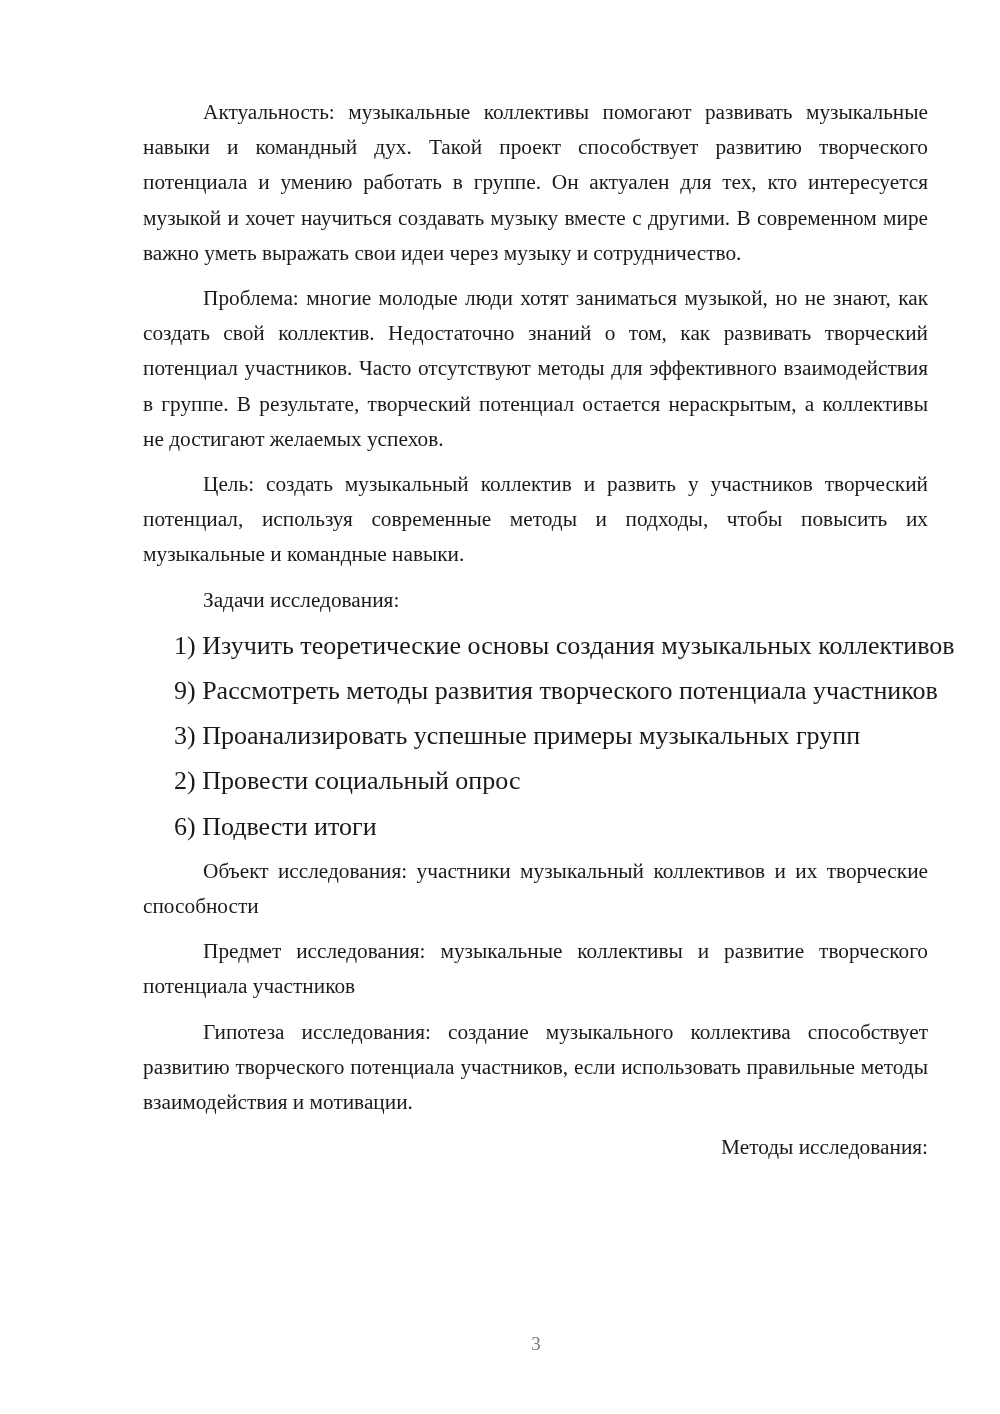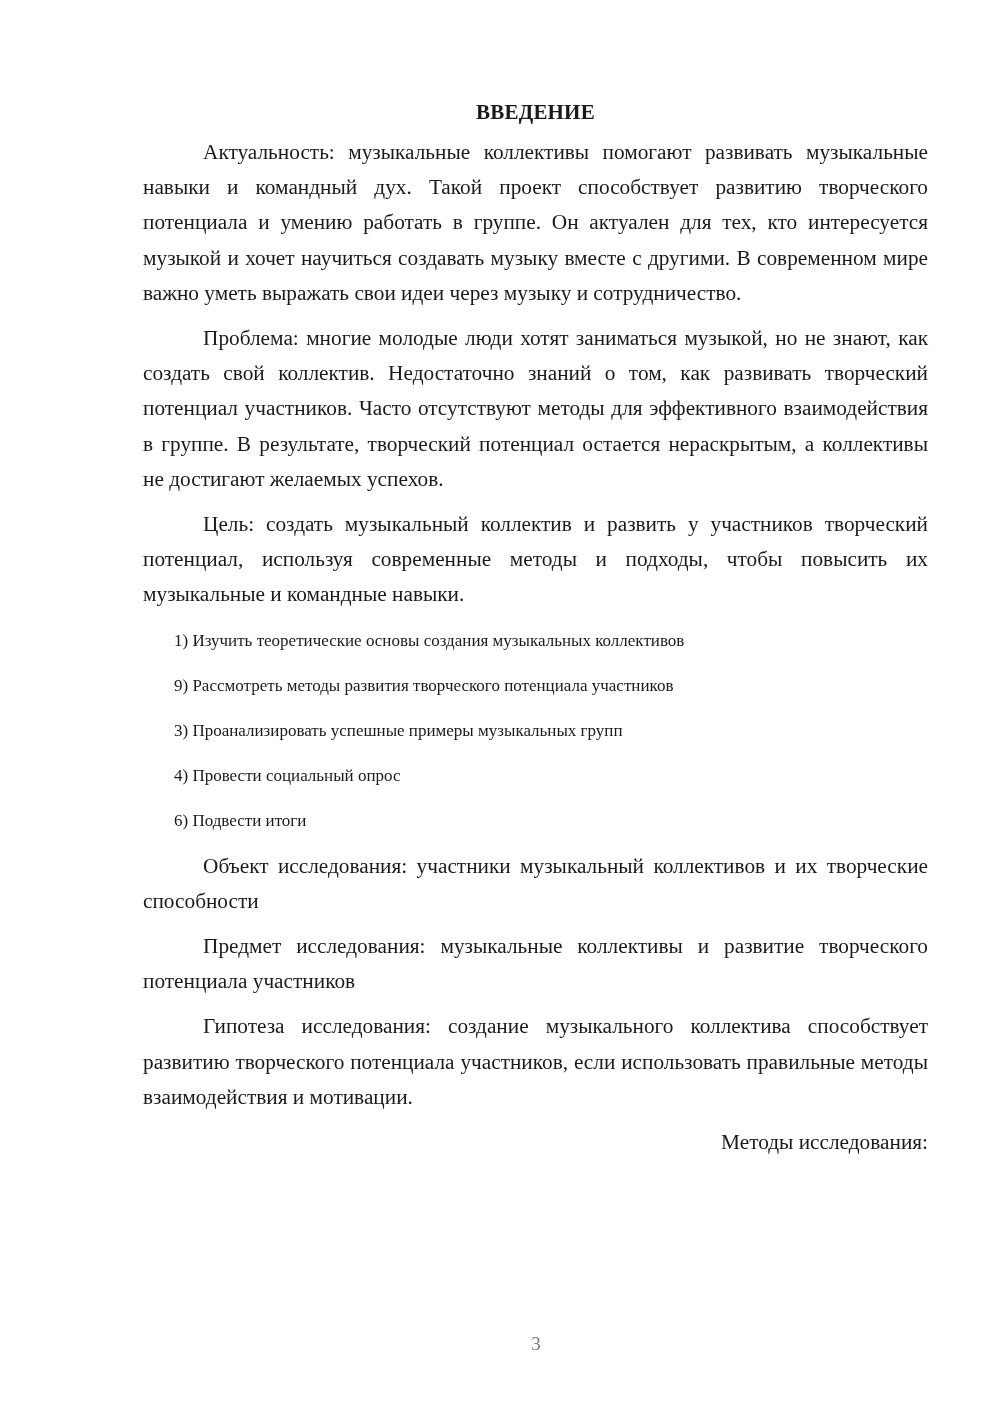--- a/index.html
+++ b/index.html
@@ -44,54 +44,54 @@
       line-height: 35.2px;
       text-indent: 60px;
       margin: 0 0 10px 0;
     }
     .task-list {
       list-style: none;
       margin: 0;
       padding: 0;
     }
     .task-item {
-      font-size: 17px;
+      font-size: 26px;
       line-height: 35.2px;
       padding-left: 31px;
       margin: 0 0 10px 0;
       white-space: nowrap;
     }
     .page-number {
       position: absolute;
       left: 0;
       width: 1072px;
       top: 1333px;
       text-align: center;
       font-size: 19px;
       color: #7a7a7a;
     }
   </style>
 </head>
 <body>
 
 <div class="page">
-  <h1 class="title">ВВЕДЕНИЕ</h1>
 
   <p class="para">Актуальность: музыкальные коллективы помогают развивать музыкальные навыки и командный дух. Такой проект способствует развитию творческого потенциала и умению работать в группе. Он актуален для тех, кто интересуется музыкой и хочет научиться создавать музыку вместе с другими. В современном мире важно уметь выражать свои идеи через музыку и сотрудничество.</p>
 
   <p class="para">Проблема: многие молодые люди хотят заниматься музыкой, но не знают, как создать свой коллектив. Недостаточно знаний о том, как развивать творческий потенциал участников. Часто отсутствуют методы для эффективного взаимодействия в группе. В результате, творческий потенциал остается нераскрытым, а коллективы не достигают желаемых успехов.</p>
 
   <p class="para">Цель: создать музыкальный коллектив и развить у участников творческий потенциал, используя современные методы и подходы, чтобы повысить их музыкальные и командные навыки.</p>
 
+  <p class="tasks-heading">Задачи исследования:</p>
 
   <ul class="task-list">
     <li class="task-item">1) Изучить теоретические основы создания музыкальных коллективов</li>
     <li class="task-item">9) Рассмотреть методы развития творческого потенциала участников</li>
     <li class="task-item">3) Проанализировать успешные примеры музыкальных групп</li>
-    <li class="task-item">4) Провести социальный опрос</li>
+    <li class="task-item">2) Провести социальный опрос</li>
     <li class="task-item">6) Подвести итоги</li>
   </ul>
 
   <p class="para">Объект исследования: участники музыкальный коллективов и их творческие способности</p>
 
   <p class="para">Предмет исследования: музыкальные коллективы и развитие творческого потенциала участников</p>
 
   <p class="para">Гипотеза исследования: создание музыкального коллектива способствует развитию творческого потенциала участников, если использовать правильные методы взаимодействия и мотивации.</p>
 
   <p class="para no-justify">Методы исследования:</p>

